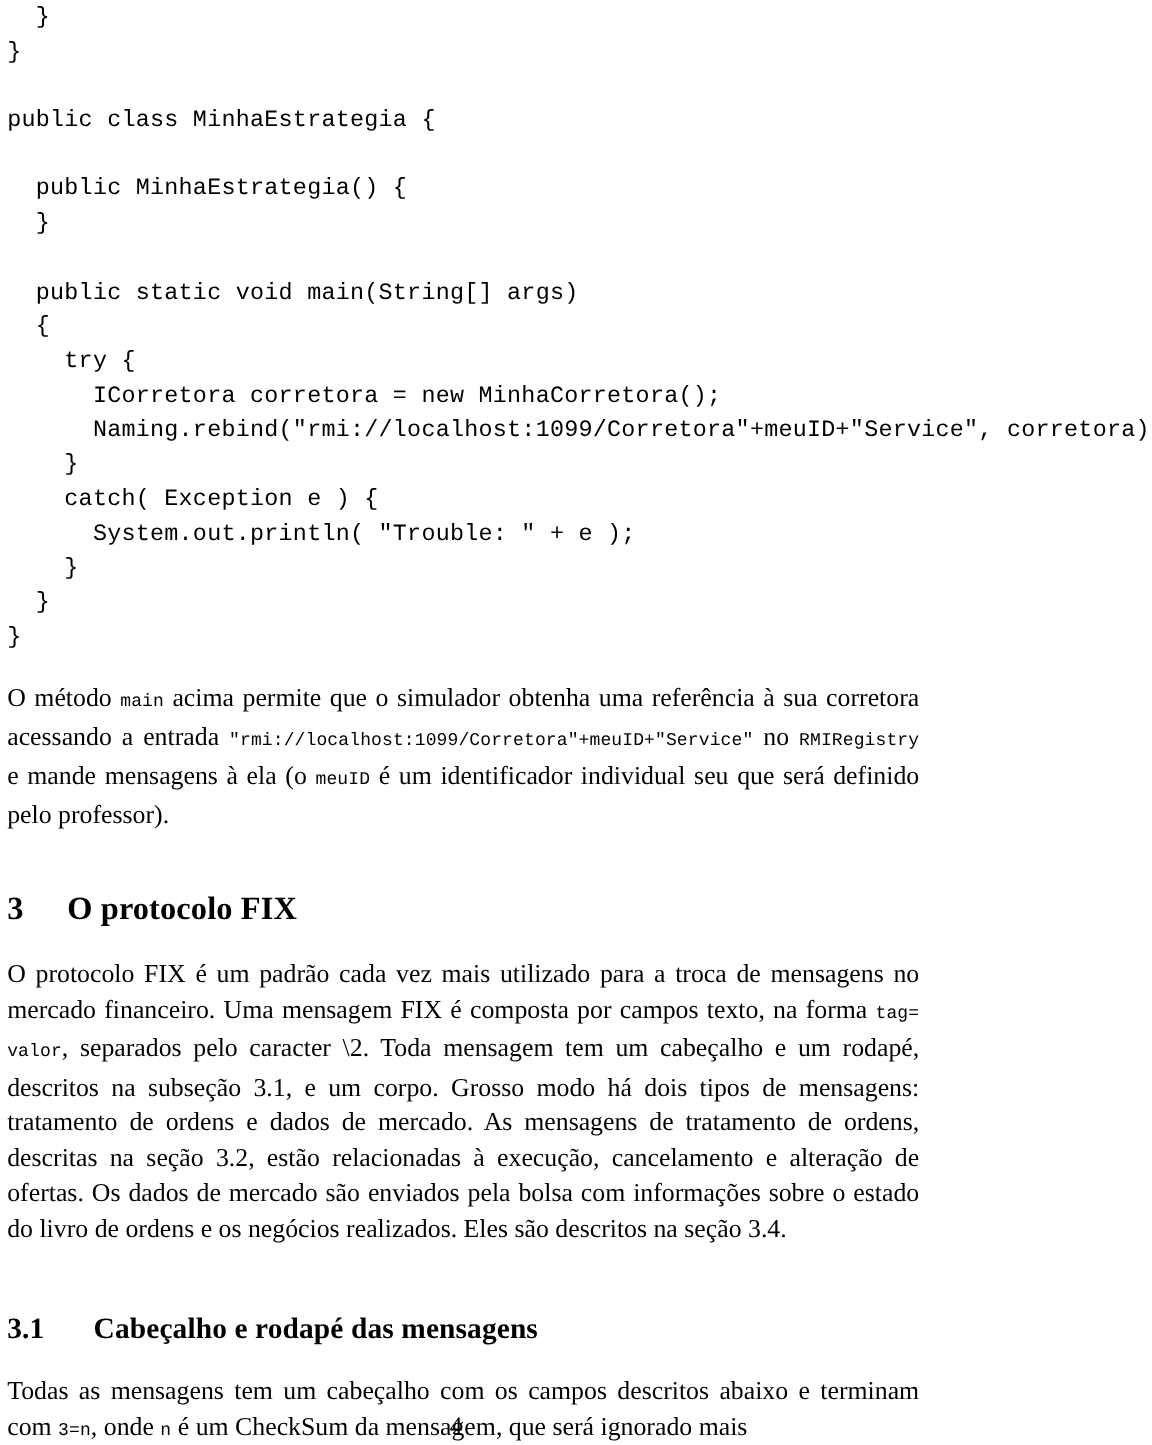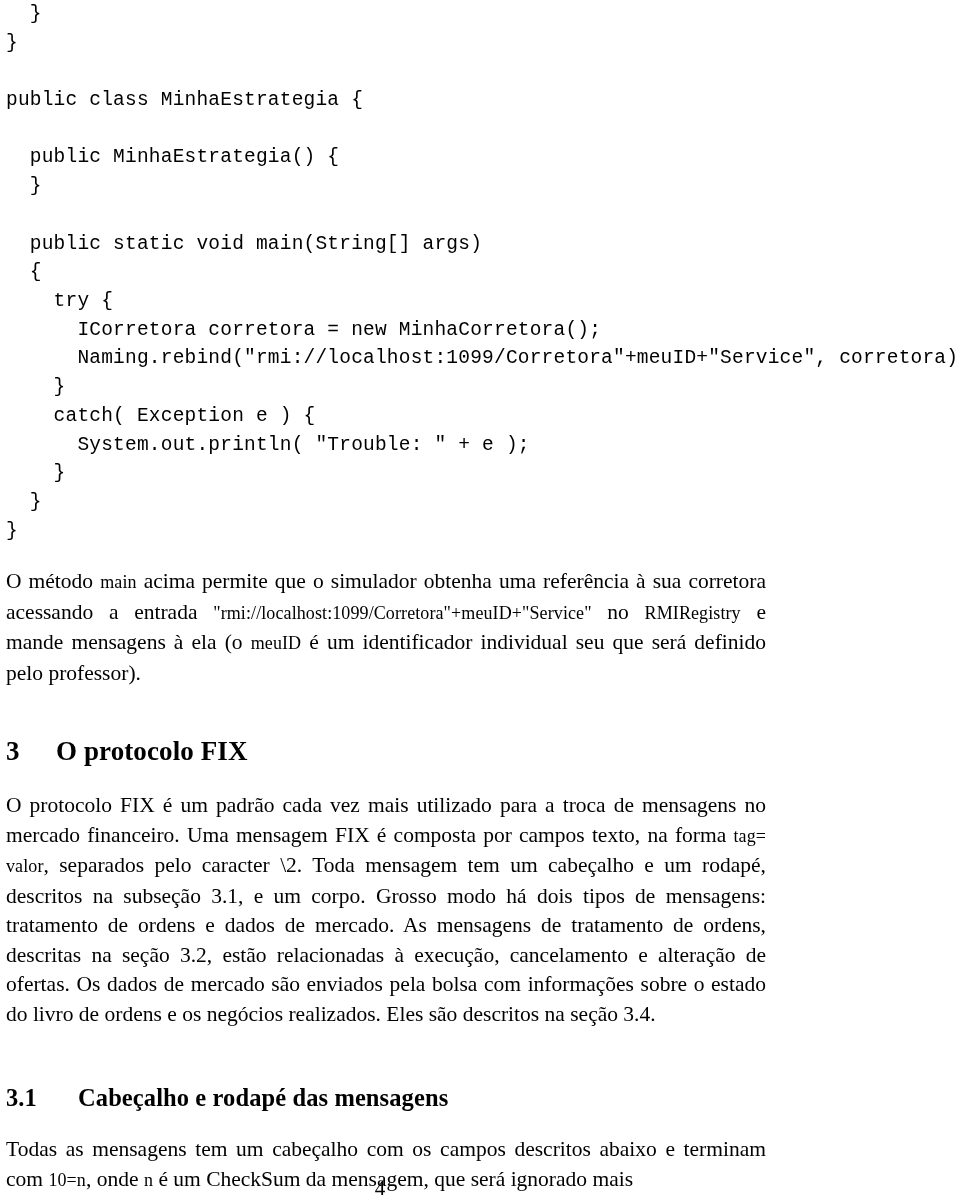--- a/index.html
+++ b/index.html
@@ -52,22 +52,22 @@
   
   .para {
     font-size: 21.5px;
     line-height: 29.5px;
     text-align: justify;
     text-justify: inter-word;
     margin: 0;
     hyphens: none;
   }
   .para .mono {
-    font-family: Liberation Serif, serif;
-    font-size: 18px;
+    font-family: Liberation Mono, monospace;
+    font-size: 15px;
     letter-spacing: 0.1px;
   }
 
   
   h2.section-head {
     font-family: "Liberation Serif", "DejaVu Serif", serif;
     font-weight: bold;
     font-size: 27px;
     line-height: 34px;
     margin: 0;
@@ -131,18 +131,18 @@
     <p class="para"><span>O protocolo FIX é um padrão cada vez mais utilizado para a troca de mensagens no mercado financeiro. Uma mensagem FIX é composta por campos texto, na forma </span><span class="mono">tag= valor</span><span>, separados pelo caracter \2. Toda mensagem tem um cabeçalho e um rodapé, descritos na subseção 3.1, e um corpo. Grosso modo há dois tipos de mensagens: tratamento de ordens e dados de mercado. As mensagens de tratamento de ordens, descritas na seção 3.2, estão relacionadas à execução, cancelamento e alteração de ofertas. Os dados de mercado são enviados pela bolsa com informações sobre o estado do livro de ordens e os negócios realizados. Eles são descritos na seção 3.4.</span></p>
 
     <div class="gap-before-sub"></div>
 
     <h3 class="subsection-head">
       <span class="head-num">3.1</span><span>Cabeçalho e rodapé das mensagens</span>
     </h3>
 
     <div class="gap-after-sub"></div>
 
-    <p class="para"><span>Todas as mensagens tem um cabeçalho com os campos descritos abaixo e terminam com </span><span class="mono">10=n</span><span>, onde </span><span class="mono">n</span><span> é um CheckSum da mensagem, que será ignorado mais</span></p>
+    <p class="para"><span>Todas as mensagens tem um cabeçalho com os campos descritos abaixo e terminam com </span><span class="mono">3=n</span><span>, onde </span><span class="mono">n</span><span> é um CheckSum da mensagem, que será ignorado mais</span></p>
 
   </div>
 
   <div class="page-number">4</div>
 </div>
 
 </body></html>

